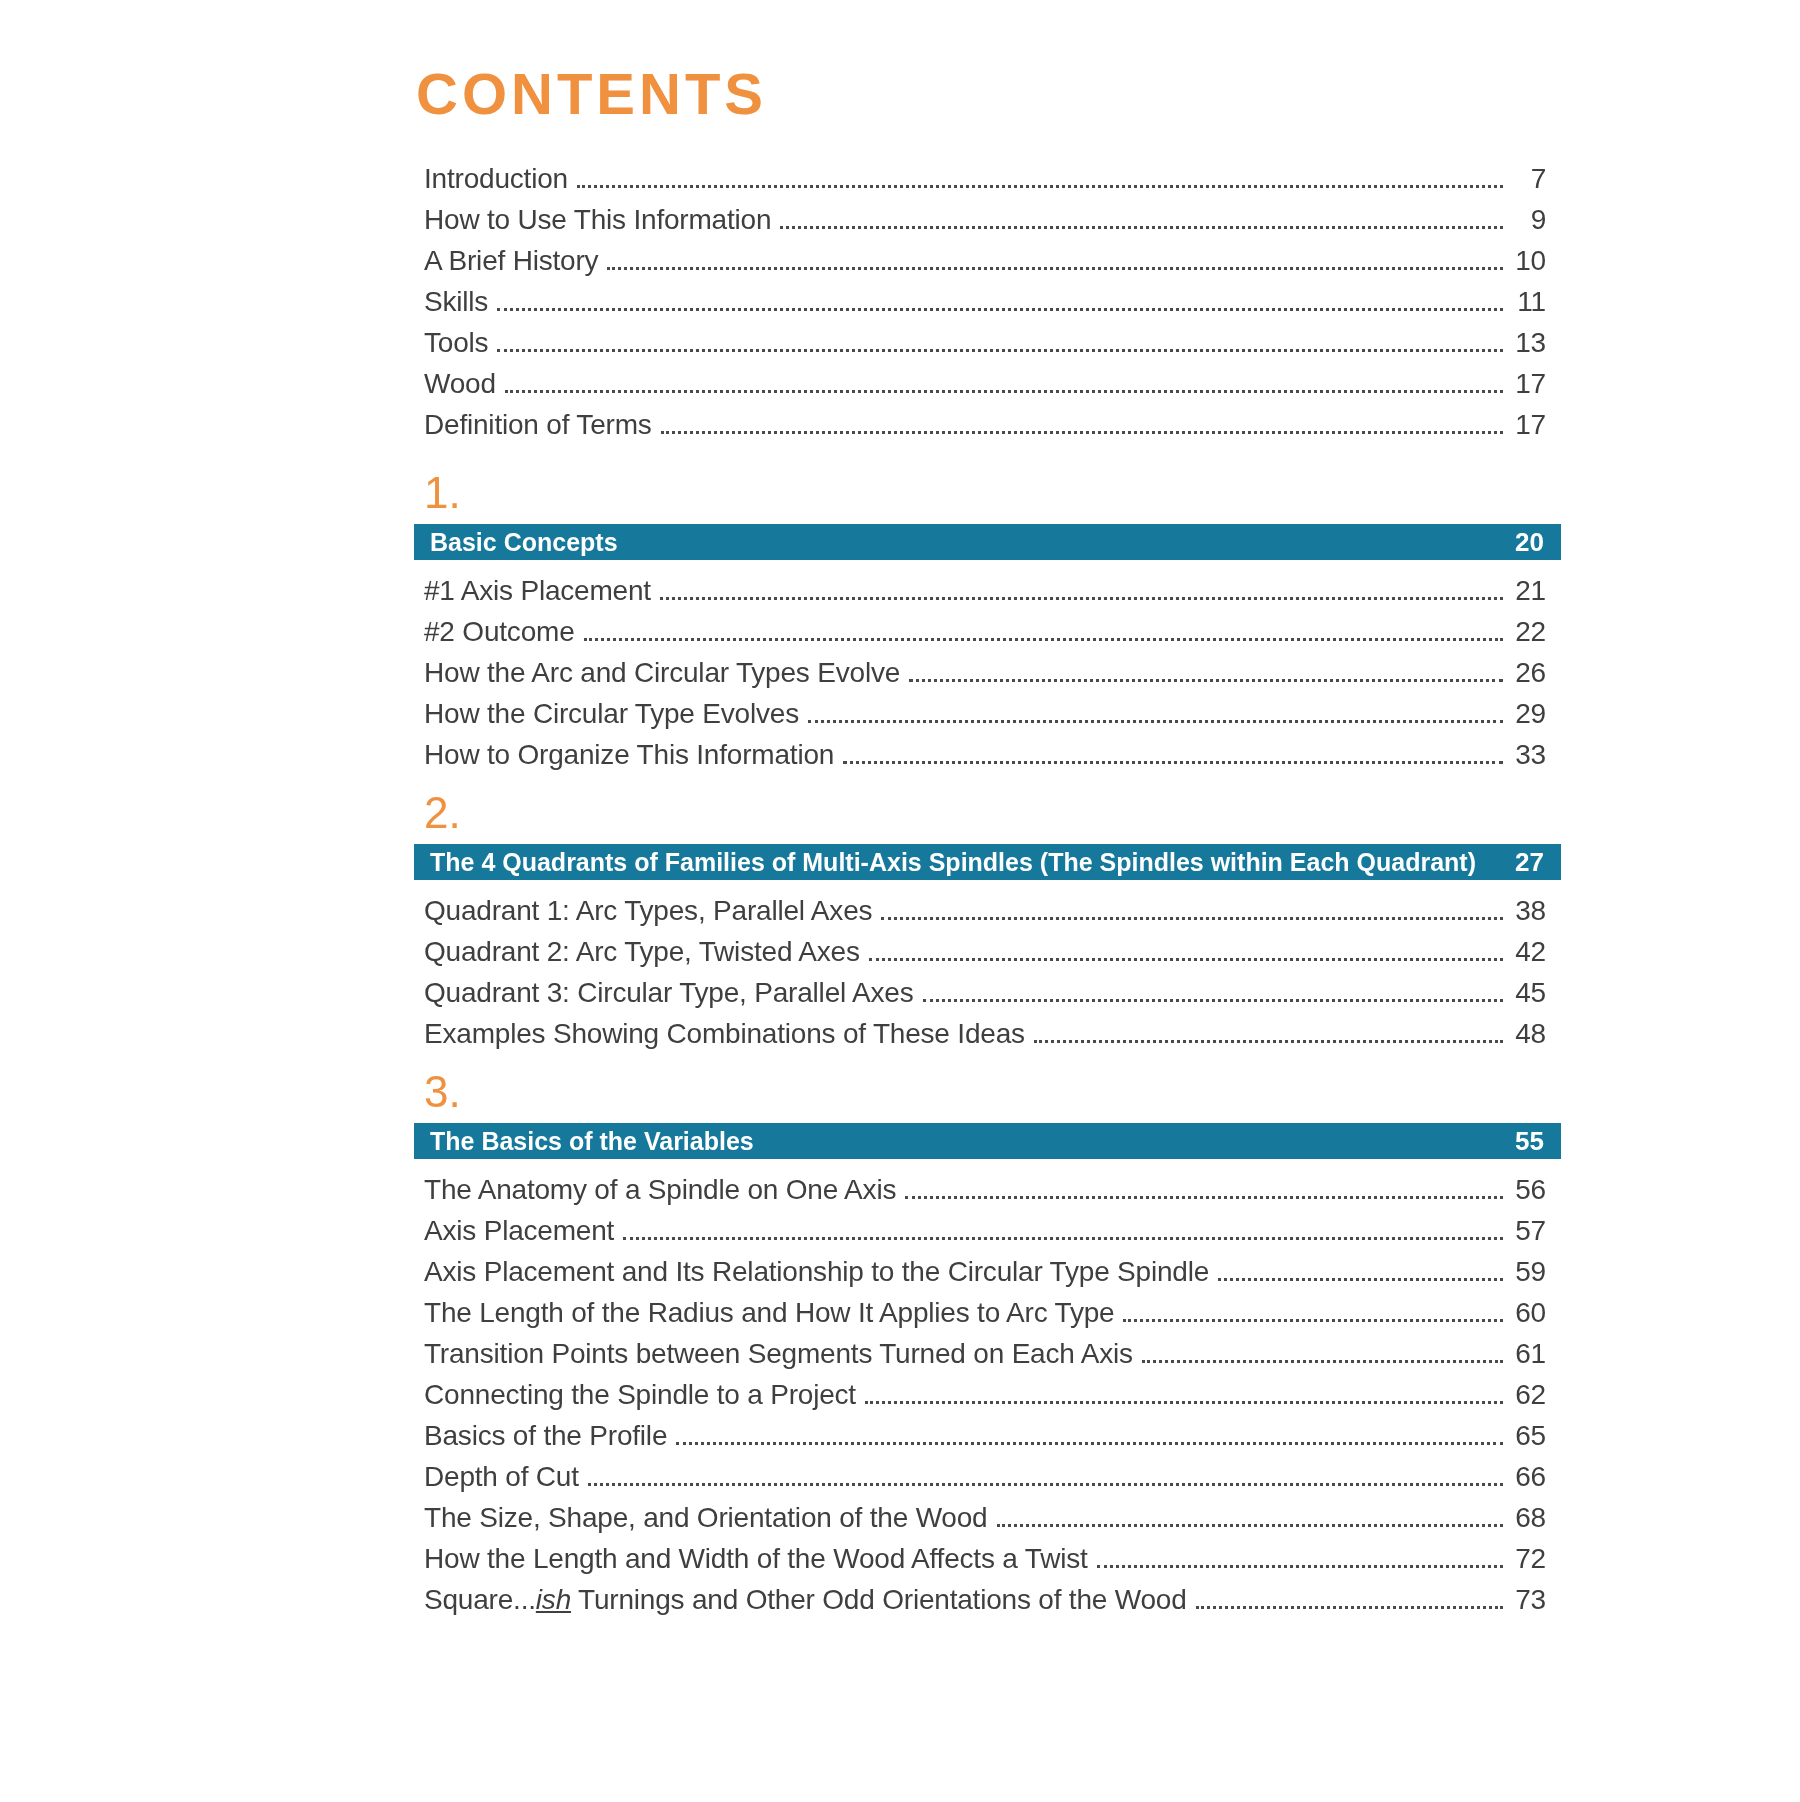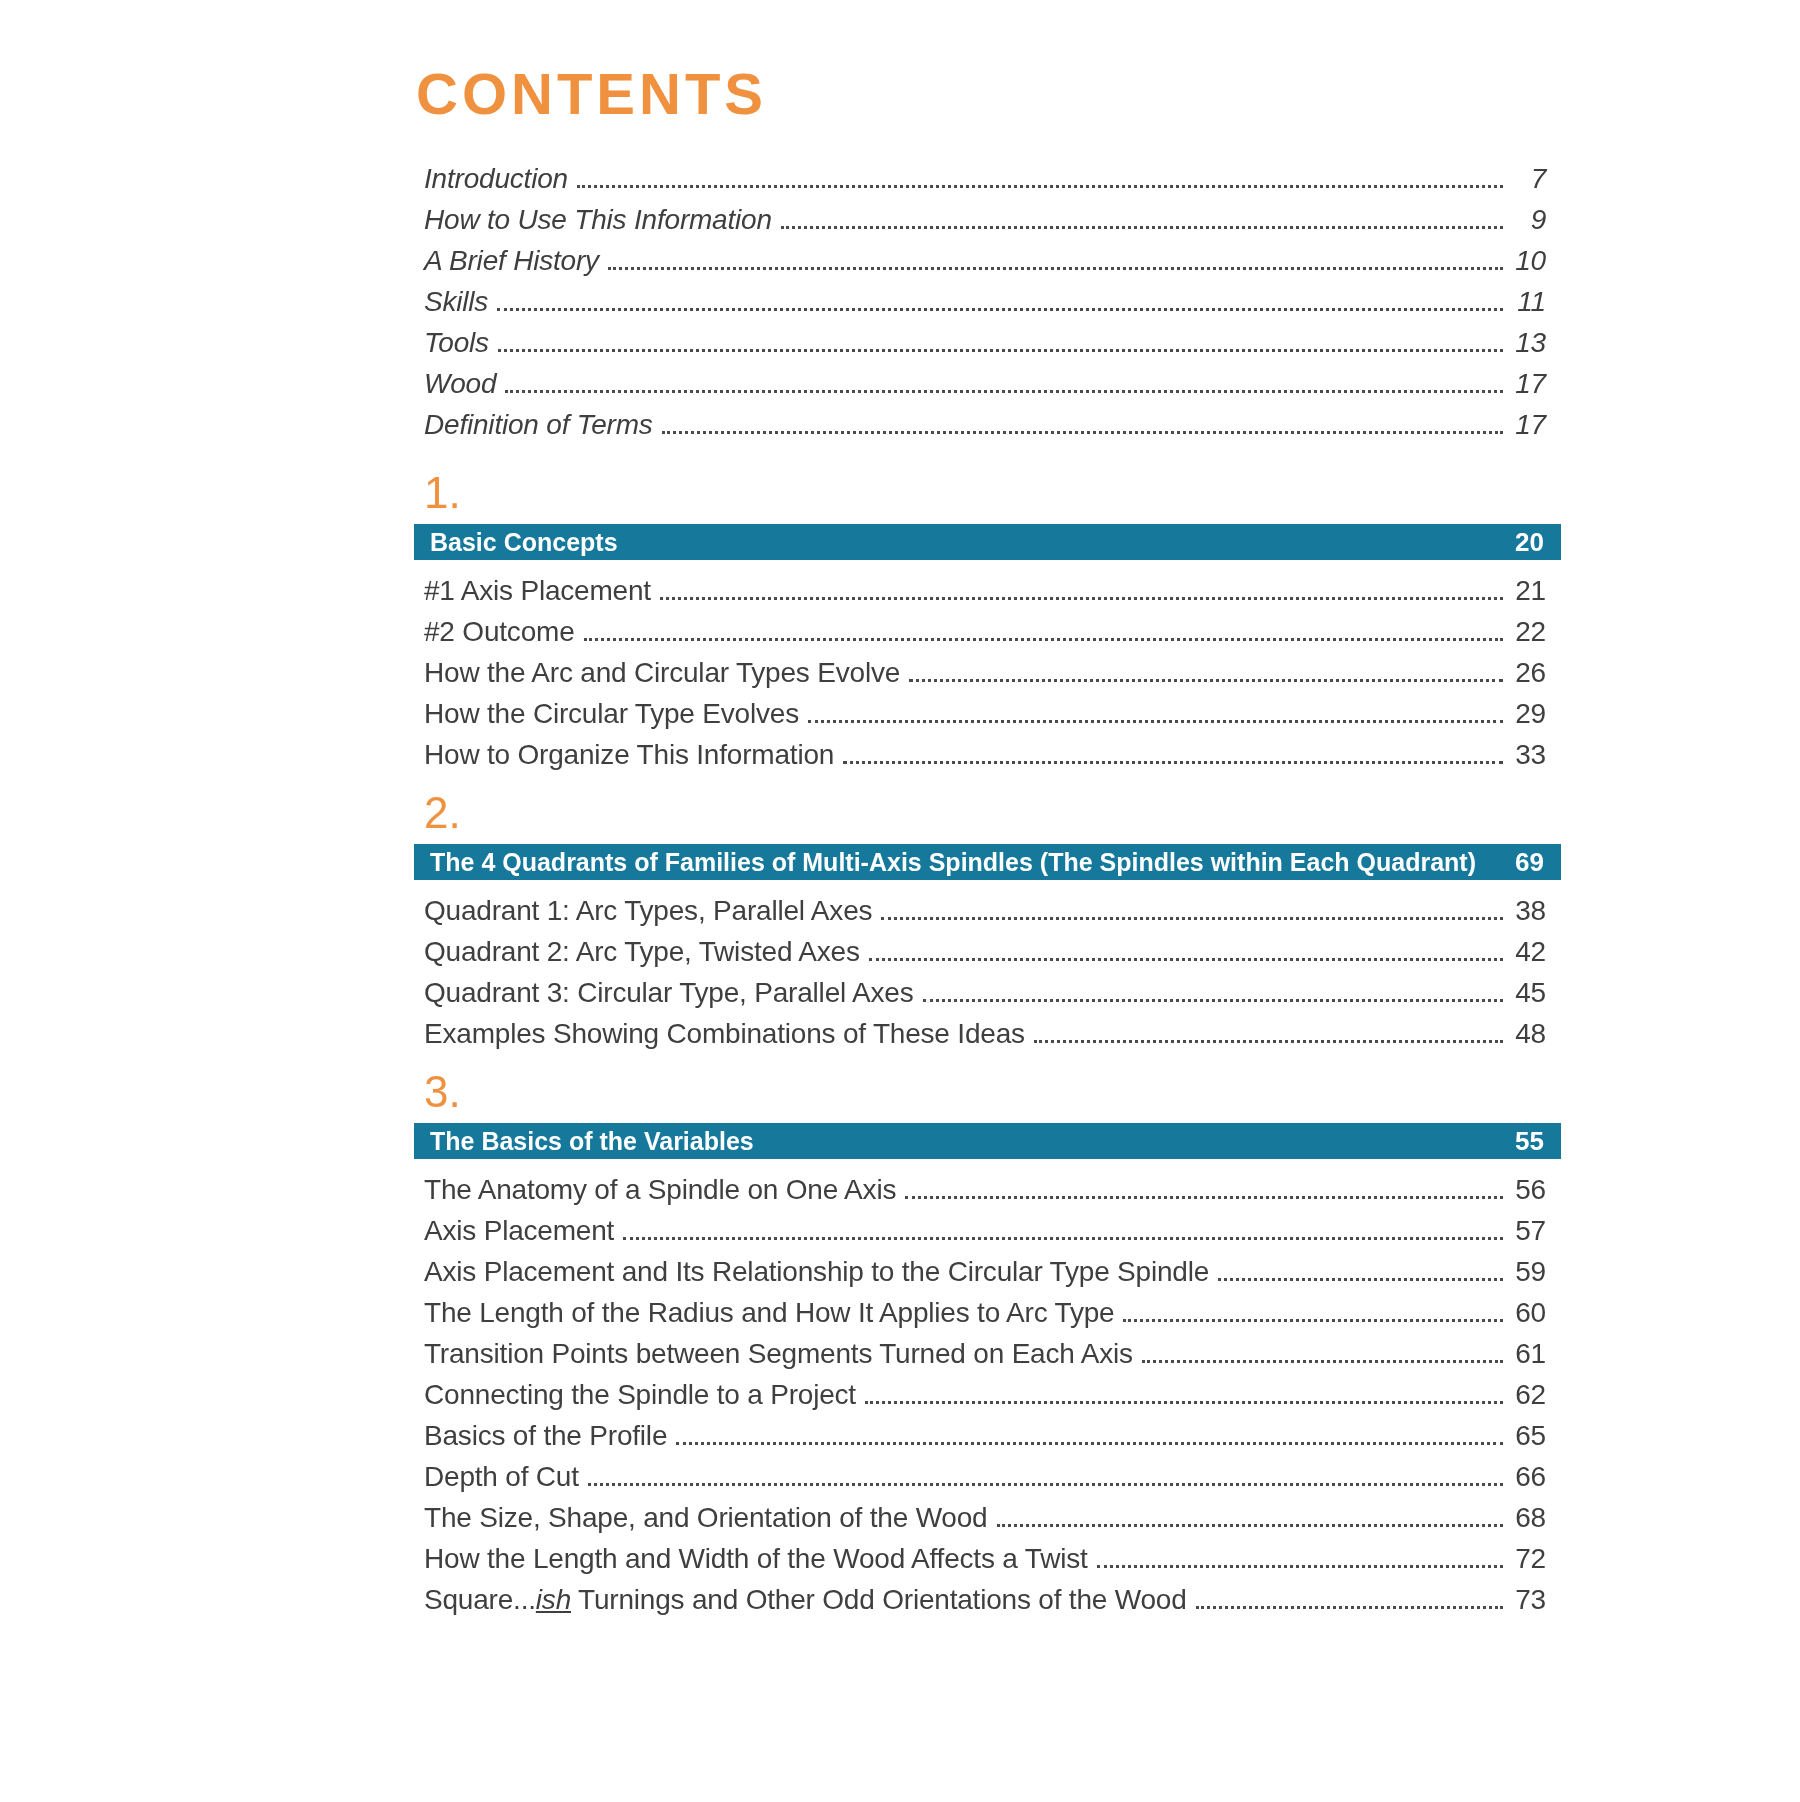--- a/index.html
+++ b/index.html
@@ -24,21 +24,20 @@
   .doc-title {
     margin: 64px 0 0 2px;
     font-size: 58px;
     line-height: 60px;
     font-weight: bold;
     letter-spacing: 4px;
     color: #f0913f;
   }
   .front-list {
     margin-top: 34px;
-    font-style: italic;
   }
   .toc-row {
     display: flex;
     height: 41px;
     line-height: 41px;
     padding: 0 0 0 10px;
     font-size: 28px;
     letter-spacing: -0.2px;
     color: #3f3f3f;
   }
@@ -182,21 +181,21 @@
     <span class="leader"></span>
     <span class="pagenum">33</span>
   </div>
 </div>
   </section>
 
   <section class="toc-section">
     <div class="section-num">2.</div>
     <div class="section-bar">
       <span class="bar-title">The 4 Quadrants of Families of Multi-Axis Spindles (The Spindles within Each Quadrant)</span>
-      <span class="bar-page">69</span>
+      <span class="bar-page">27</span>
     </div>
     <div class="section-rows">
   <div class="toc-row">
     <span class="entry-label">Quadrant 1: Arc Types, Parallel Axes</span>
     <span class="leader"></span>
     <span class="pagenum">38</span>
   </div>
 
   <div class="toc-row">
     <span class="entry-label">Quadrant 2: Arc Type, Twisted Axes</span>

